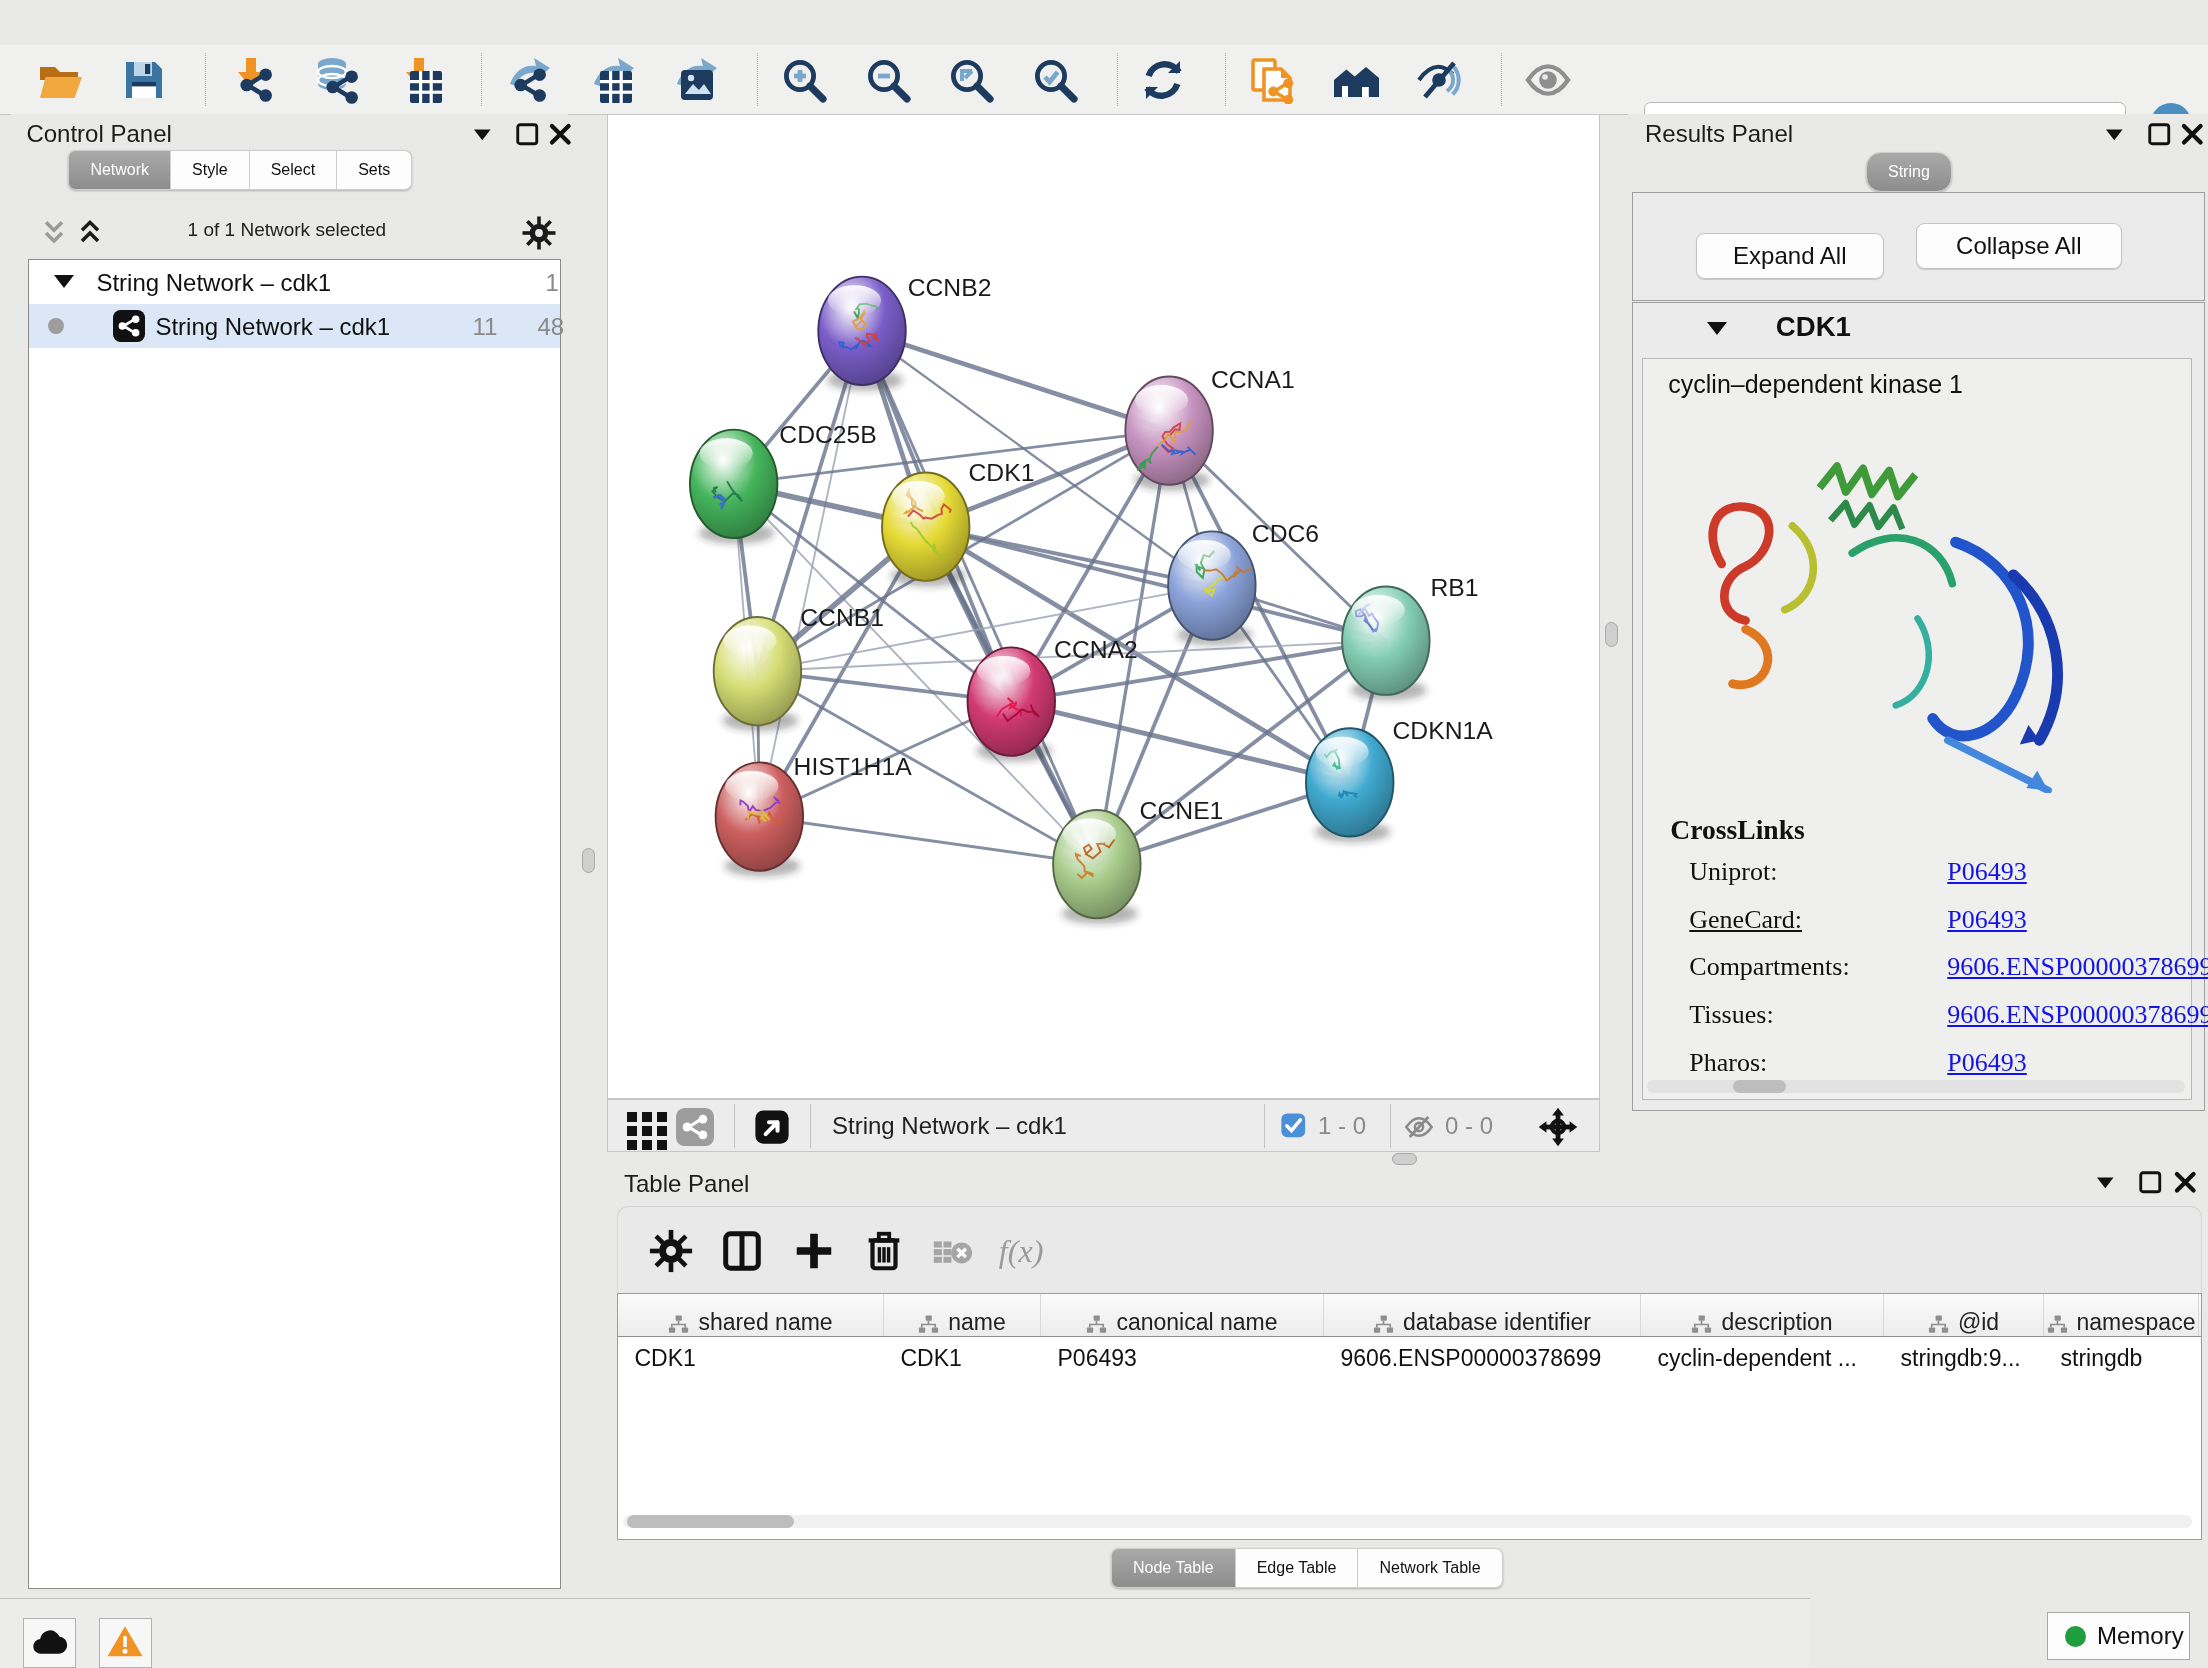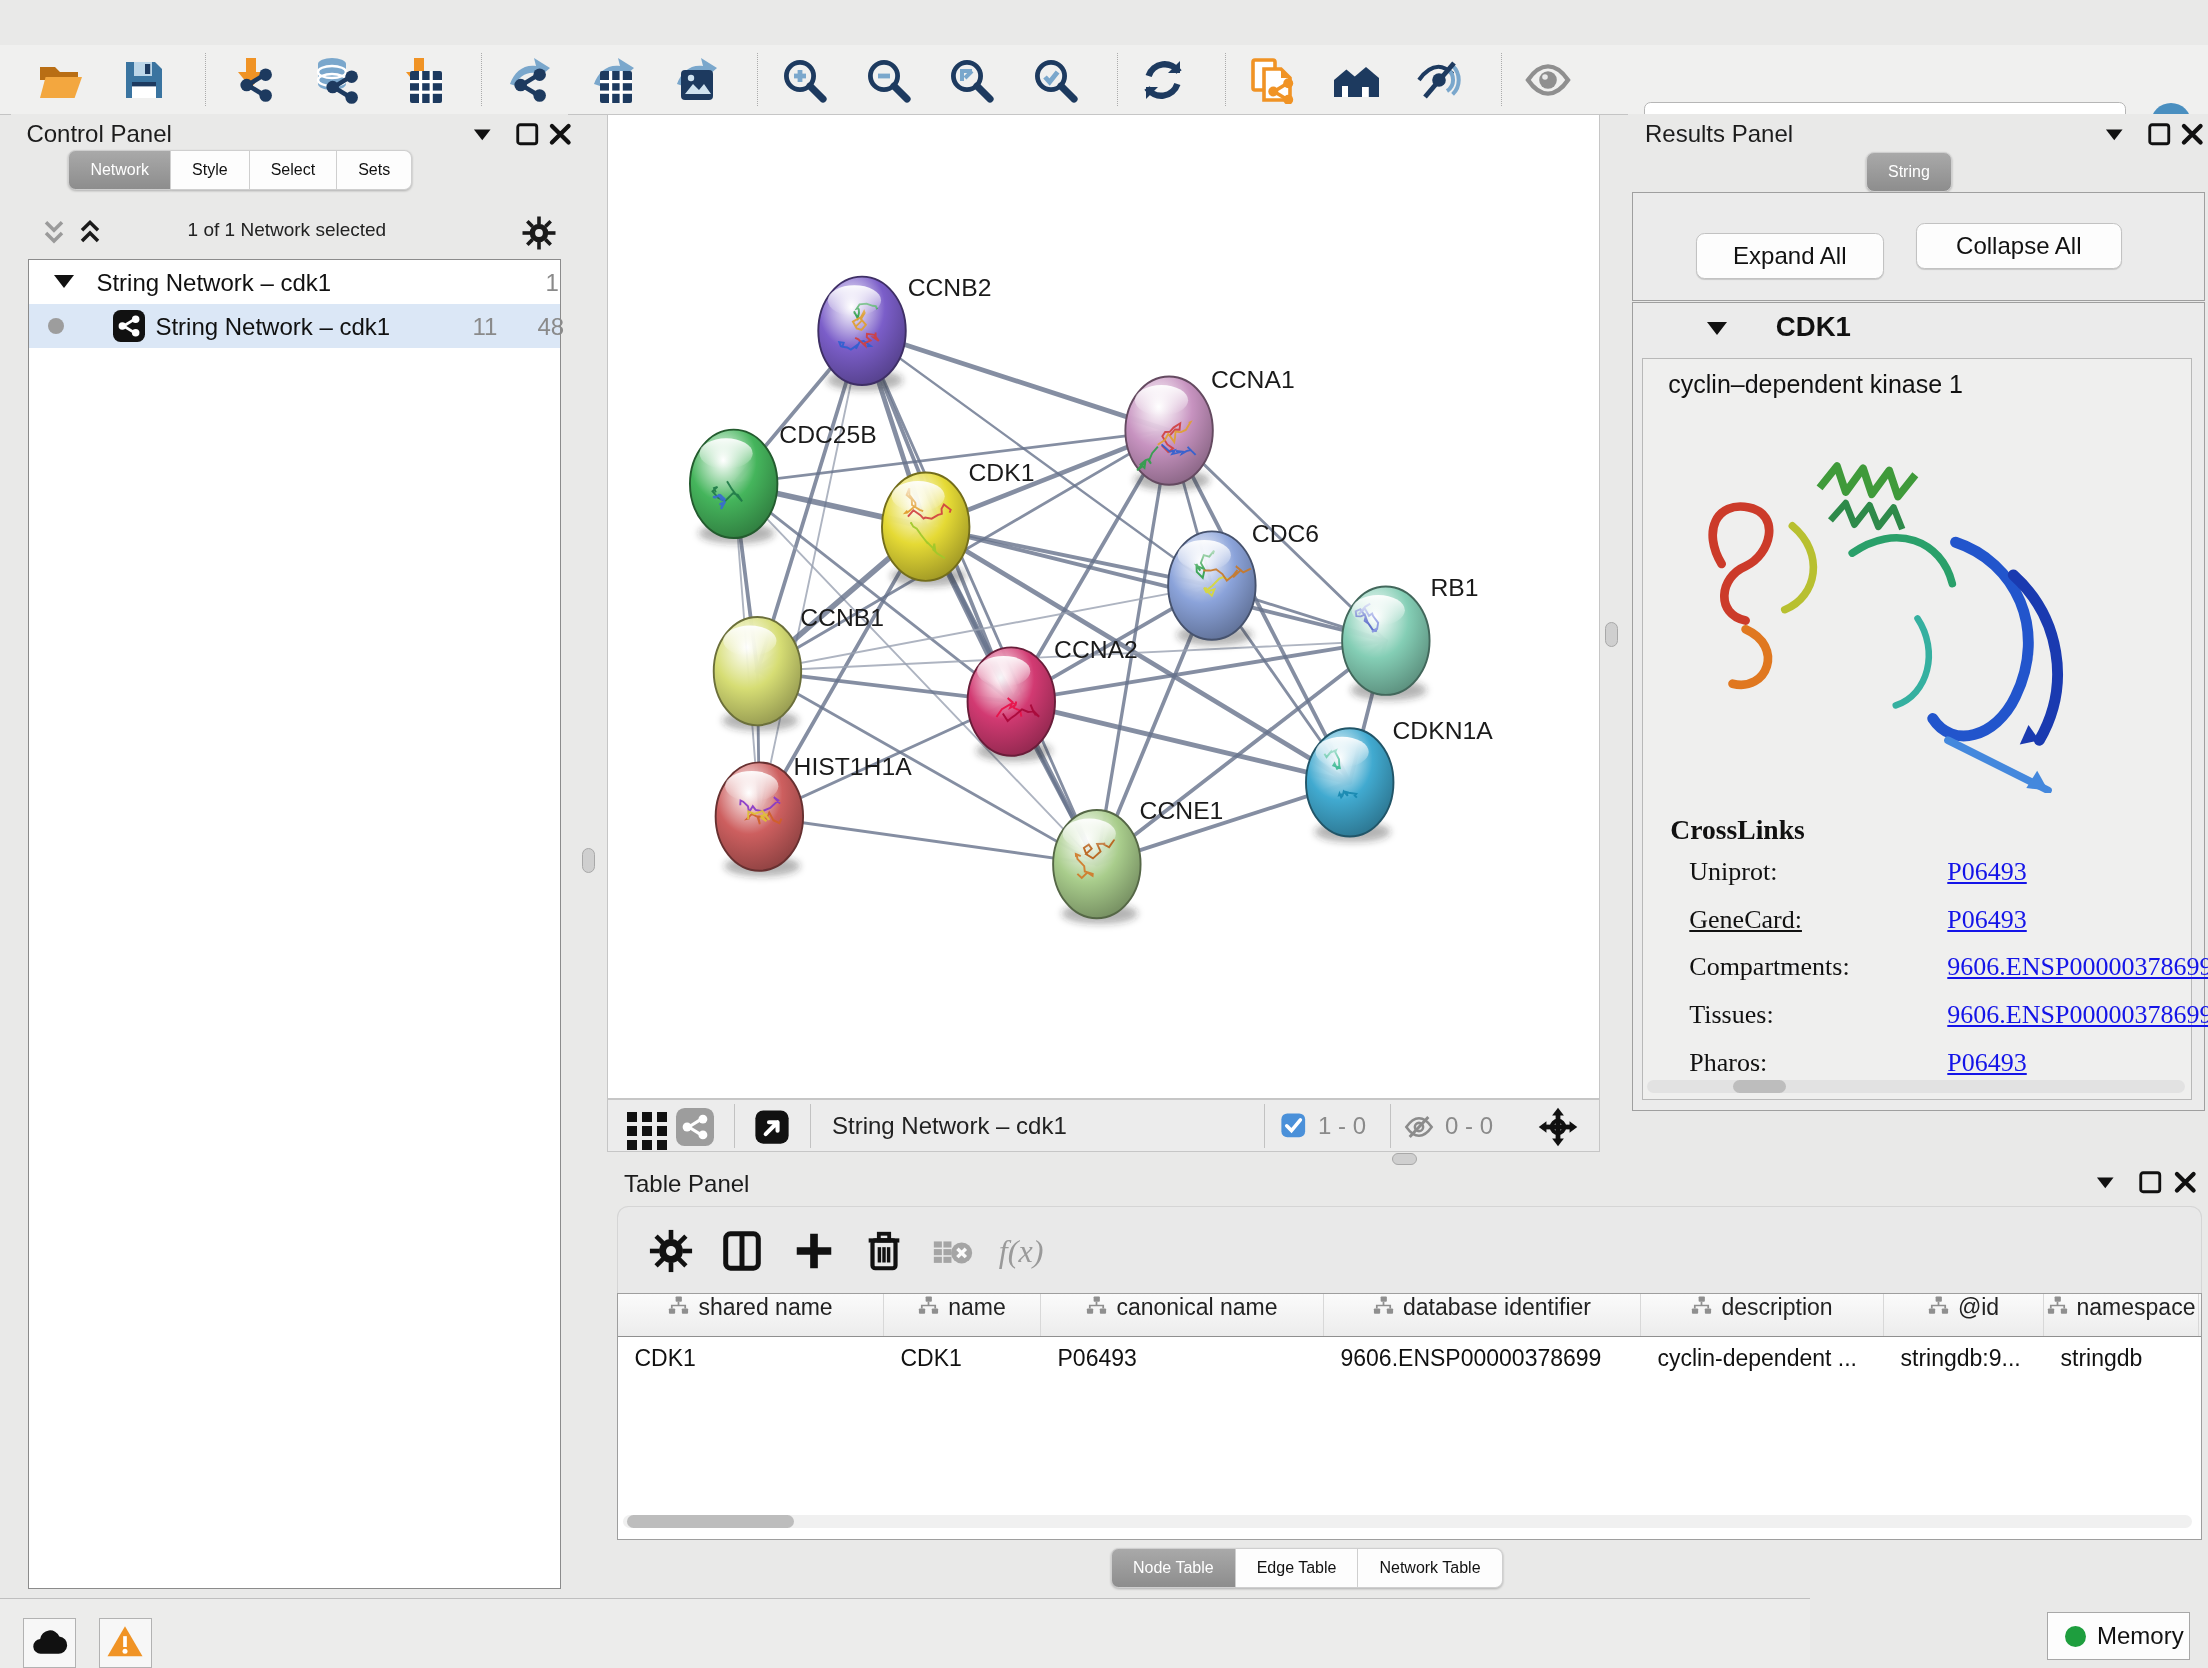--- a/index.html
+++ b/index.html
@@ -64,21 +64,21 @@
   .cl-row-link{position:absolute;left:304px;font-size:26px;color:#1414e8;text-decoration:underline;cursor:pointer;}
   .hscroll{position:absolute;height:13.3px;background:#e2e2e2;border-radius:6.7px;}
   .hthumb{position:absolute;height:13.3px;background:#bdbdbd;border-radius:6.7px;cursor:pointer;}
   
   #table-panel{position:absolute;left:607px;top:1162px;width:1602px;height:436px;background:#e9e9e8;}
   .tp-toolbar{position:absolute;left:9.5px;top:44px;width:1583px;height:88px;background:#e9e9e9;border-radius:11.4px 11.4px 0 0;border:1px solid #d5d5d5;border-bottom:none;}
   .tp-icon{position:absolute;top:21px;width:46px;height:46px;cursor:pointer;}
   .tp-icon svg{width:46px;height:46px;}
   .tablebox{position:absolute;left:9.5px;top:131px;width:1583px;height:245px;background:#fff;border:1px solid #9e9e9e;overflow:hidden;}
   .thead{display:flex;height:42px;background:linear-gradient(#fbfbfb,#ececec);border-bottom:1.9px solid #8f8f8f;}
-  .th{display:flex;align-items:flex-start;justify-content:center;gap:8px;font-size:23px;color:#222;border-right:1px solid #d8d8d8;box-sizing:border-box;cursor:pointer;}
+  .th{display:flex;align-items:flex-end;justify-content:center;gap:8px;font-size:23px;color:#222;border-right:1px solid #d8d8d8;box-sizing:border-box;cursor:pointer;}
   .trow{display:flex;height:42px;}
   .td{font-size:23px;color:#111;padding-left:17px;box-sizing:border-box;line-height:42px;white-space:nowrap;overflow:hidden;cursor:default;}
   
   #status-bar{position:absolute;left:0;top:1598px;width:1810px;height:70px;background:#ececeb;border-top:1px solid #bfbfbf;}
   .sb-btn{position:absolute;top:19px;width:51px;height:48px;background:#f7f7f7;border:1px solid #b2b2b2;cursor:pointer;}
   .sb-btn svg{width:40px;height:40px;margin:2.9px 4.8px;}
   #memory-btn{position:absolute;left:2047px;top:13.3px;width:141px;height:46px;background:#fdfdfd;border:1px solid #a8a8a8;cursor:pointer;font-size:24px;}
   #memory-btn .dot{position:absolute;left:17px;top:12.4px;width:21px;height:21px;border-radius:50%;background:#1e9e3e;}
   #memory-btn .lab{position:absolute;left:49px;top:8.6px;color:#111;}
   .splitter{position:absolute;background:#cfcfcf;border:1px solid #a8a8a8;border-radius:7.6px;}
@@ -595,21 +595,21 @@
     <span class="pbtn" style="left:472px;top:5.7px"><svg viewBox="0 0 24 24">
           <path d="M5 8h14l-7 9z" fill="#111"></path>
         </svg></span>
     <span class="pbtn" style="left:517px;top:5.7px"><svg viewBox="0 0 24 24">
           <rect x="4" y="4" width="16" height="16" rx="2" fill="none" stroke="#111" stroke-width="2.4"></rect>
         </svg></span>
     <span class="pbtn" style="left:550px;top:5.7px"><svg viewBox="0 0 24 24">
           <path d="M5 5l14 14M19 5L5 19" stroke="#111" stroke-width="3.6" stroke-linecap="round"></path>
         </svg></span>
     <div class="seg" style="left:238px;top:38px">
-        <div class="tab active" style="border-radius:8px">String</div>
+        <div class="tab active" style="border-radius:15px">String</div>
       </div>
     <div class="rp-box" style="top:78px;height:107px">
       <div class="rbtn" style="left:63px;top:40px;width:186px">Expand All</div>
       <div class="rbtn" style="left:283px;top:30px;width:204px">Collapse All</div>
     </div>
     <div class="rp-box" style="top:188px;height:807px">
       <span class="tri" style="left:74px;top:19px"></span>
       <span style="position:absolute;left:143px;top:7.6px;font-size:27.6px;font-weight:bold">CDK1</span>
       <div class="gene-inner">
         <div style="position:absolute;left:25px;top:11.4px;font-size:25px">cyclin–dependent kinase 1</div>

